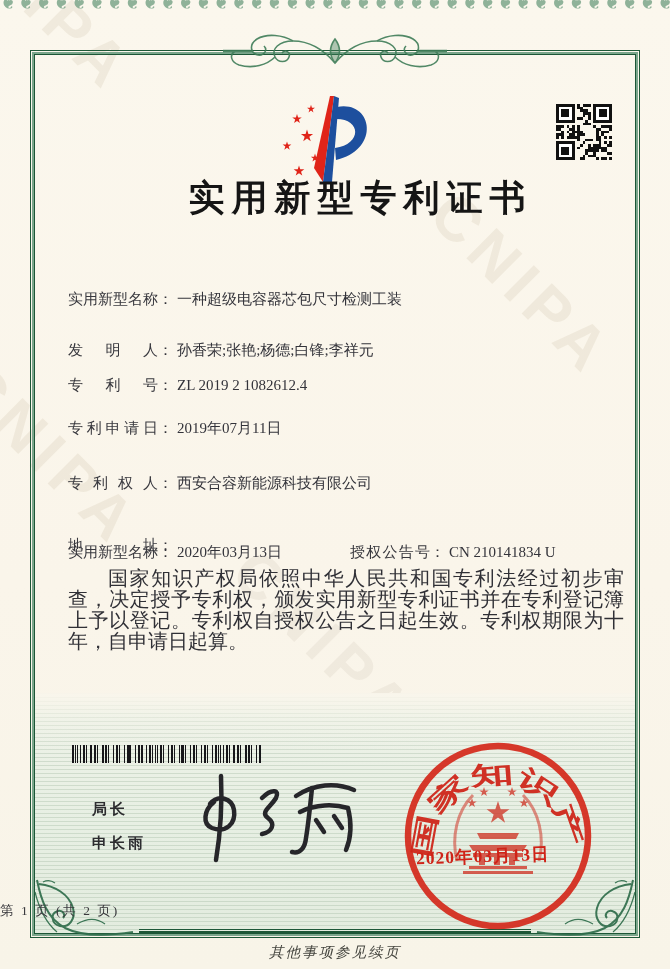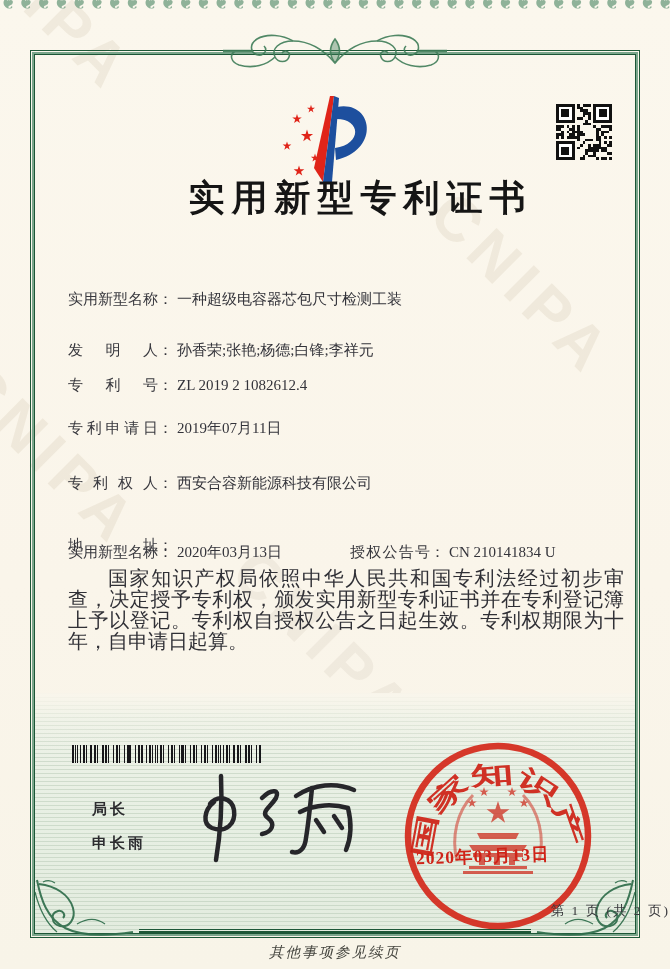--- a/index.html
+++ b/index.html
@@ -80,21 +80,21 @@
     font-family:"Liberation Sans","DejaVu Sans",sans-serif;
     font-size:15px;font-weight:700;letter-spacing:3px;color:#2d2d30;line-height:34px;}
   .signature{position:absolute;left:188px;top:768px;z-index:4;}
   .seal{position:absolute;left:399px;top:737px;z-index:4;}
   .seal-date{
     position:absolute;left:416px;top:844px;z-index:5;
     font-size:17.5px;font-weight:700;letter-spacing:1px;color:#cf2318;
     transform:rotate(-2deg);white-space:nowrap;
   }
   .page-footer{
-    position:absolute;left:0;width:100%;top:902px;z-index:4;text-align:right;
+    position:absolute;left:0;width:100%;top:902px;z-index:4;text-align:left;
     font-size:13.5px;letter-spacing:2px;color:#3a3a3e;
   }
   .continuation{
     position:absolute;left:0;width:100%;top:943px;z-index:3;text-align:center;
     font-size:14.5px;letter-spacing:2px;color:#45453f;font-style:italic;
   }
 </style>
 </head>
 <body>
 

